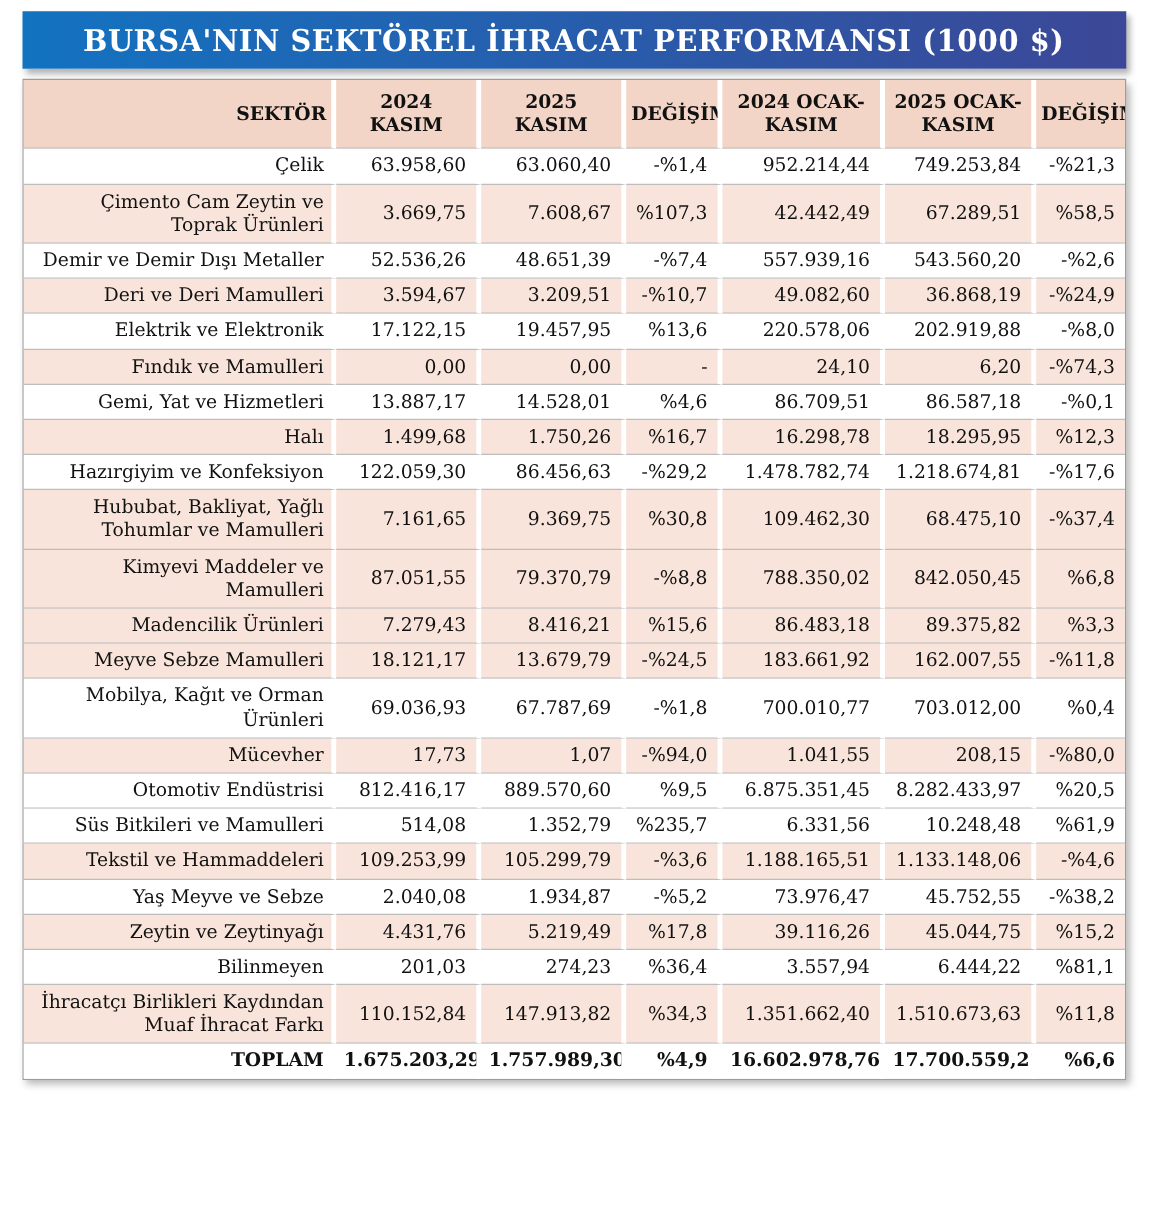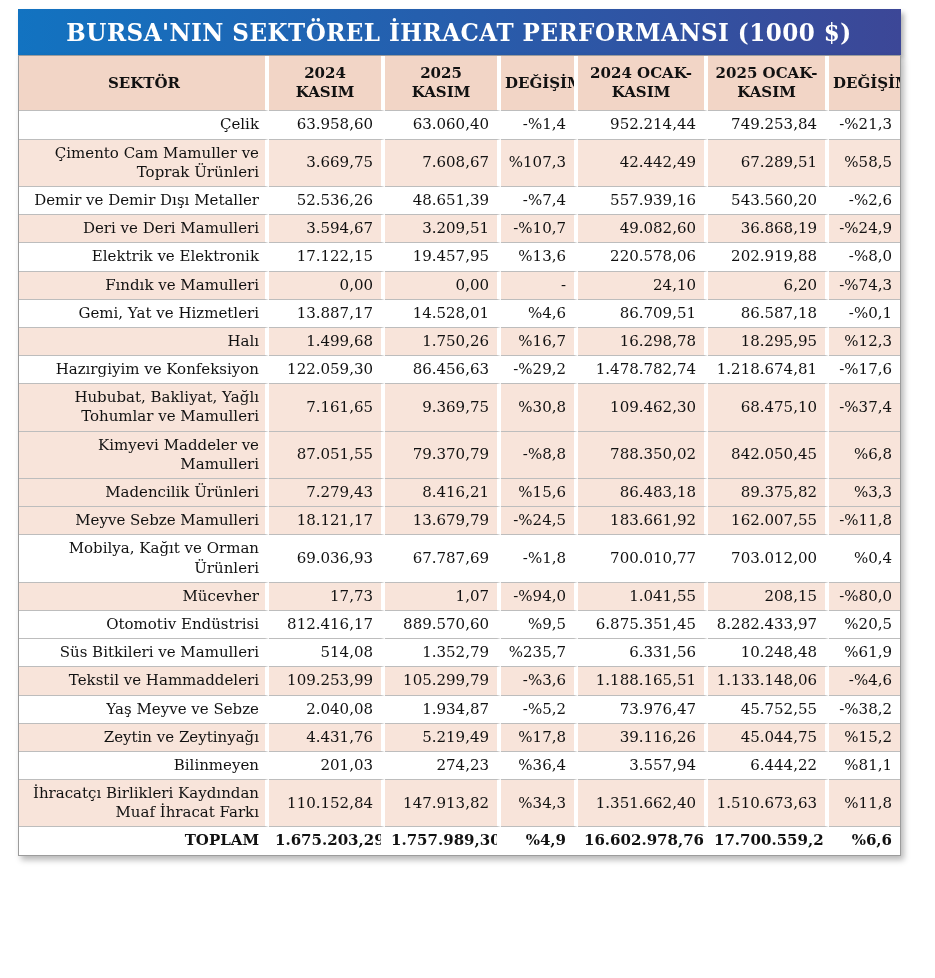--- a/index.html
+++ b/index.html
@@ -20,20 +20,21 @@
   }
   .title-bar {
     width: 883px;
     height: 46px;
     box-sizing: border-box;
     display: flex;
     align-items: center;
     justify-content: center;
     background: linear-gradient(90deg, var(--grad-left, #1273c1), var(--grad-right, #3c4797));
     box-shadow: 3px 4px 5px rgba(0,0,0,0.30);
+    margin-bottom: 8px;
   }
   .title-bar span {
     color: #ffffff;
     font-size: 24px;
     font-weight: bold;
     letter-spacing: 0.5px;
     white-space: nowrap;
     transform: scaleX(0.96);
   }
   .table-wrap {
@@ -61,21 +62,21 @@
     border-right: 4px solid #ffffff;
   }
   thead th {
     background: var(--header-bg, #f2d5c6);
     font-weight: bold;
     text-align: center;
     padding: 8px 4px;
     font-size: 15px;
   }
   thead th.sector-col {
-    text-align: center;
+    text-align: right;
     padding-left: 8px;
   }
   tbody td {
     padding: 4px 6px;
     background: var(--row-bg, #ffffff);
   }
   tbody tr.alt td {
     background: var(--row-alt-bg, #f8e4da);
   }
   td.sector-cell {
@@ -127,21 +128,21 @@
           <tr>
             <td class="sector-cell">Çelik</td>
             <td class="value-cell">63.958,60</td>
             <td class="value-cell">63.060,40</td>
             <td class="value-cell">-%1,4</td>
             <td class="value-cell">952.214,44</td>
             <td class="value-cell">749.253,84</td>
             <td class="value-cell">-%21,3</td>
           </tr>
           <tr class="alt">
-            <td class="sector-cell">Çimento Cam Mamuller ve Toprak Ürünleri</td>
+            <td class="sector-cell">Çimento Cam Zeytin ve Toprak Ürünleri</td>
             <td class="value-cell">3.669,75</td>
             <td class="value-cell">7.608,67</td>
             <td class="value-cell">%107,3</td>
             <td class="value-cell">42.442,49</td>
             <td class="value-cell">67.289,51</td>
             <td class="value-cell">%58,5</td>
           </tr>
           <tr>
             <td class="sector-cell">Demir ve Demir Dışı Metaller</td>
             <td class="value-cell">52.536,26</td>

